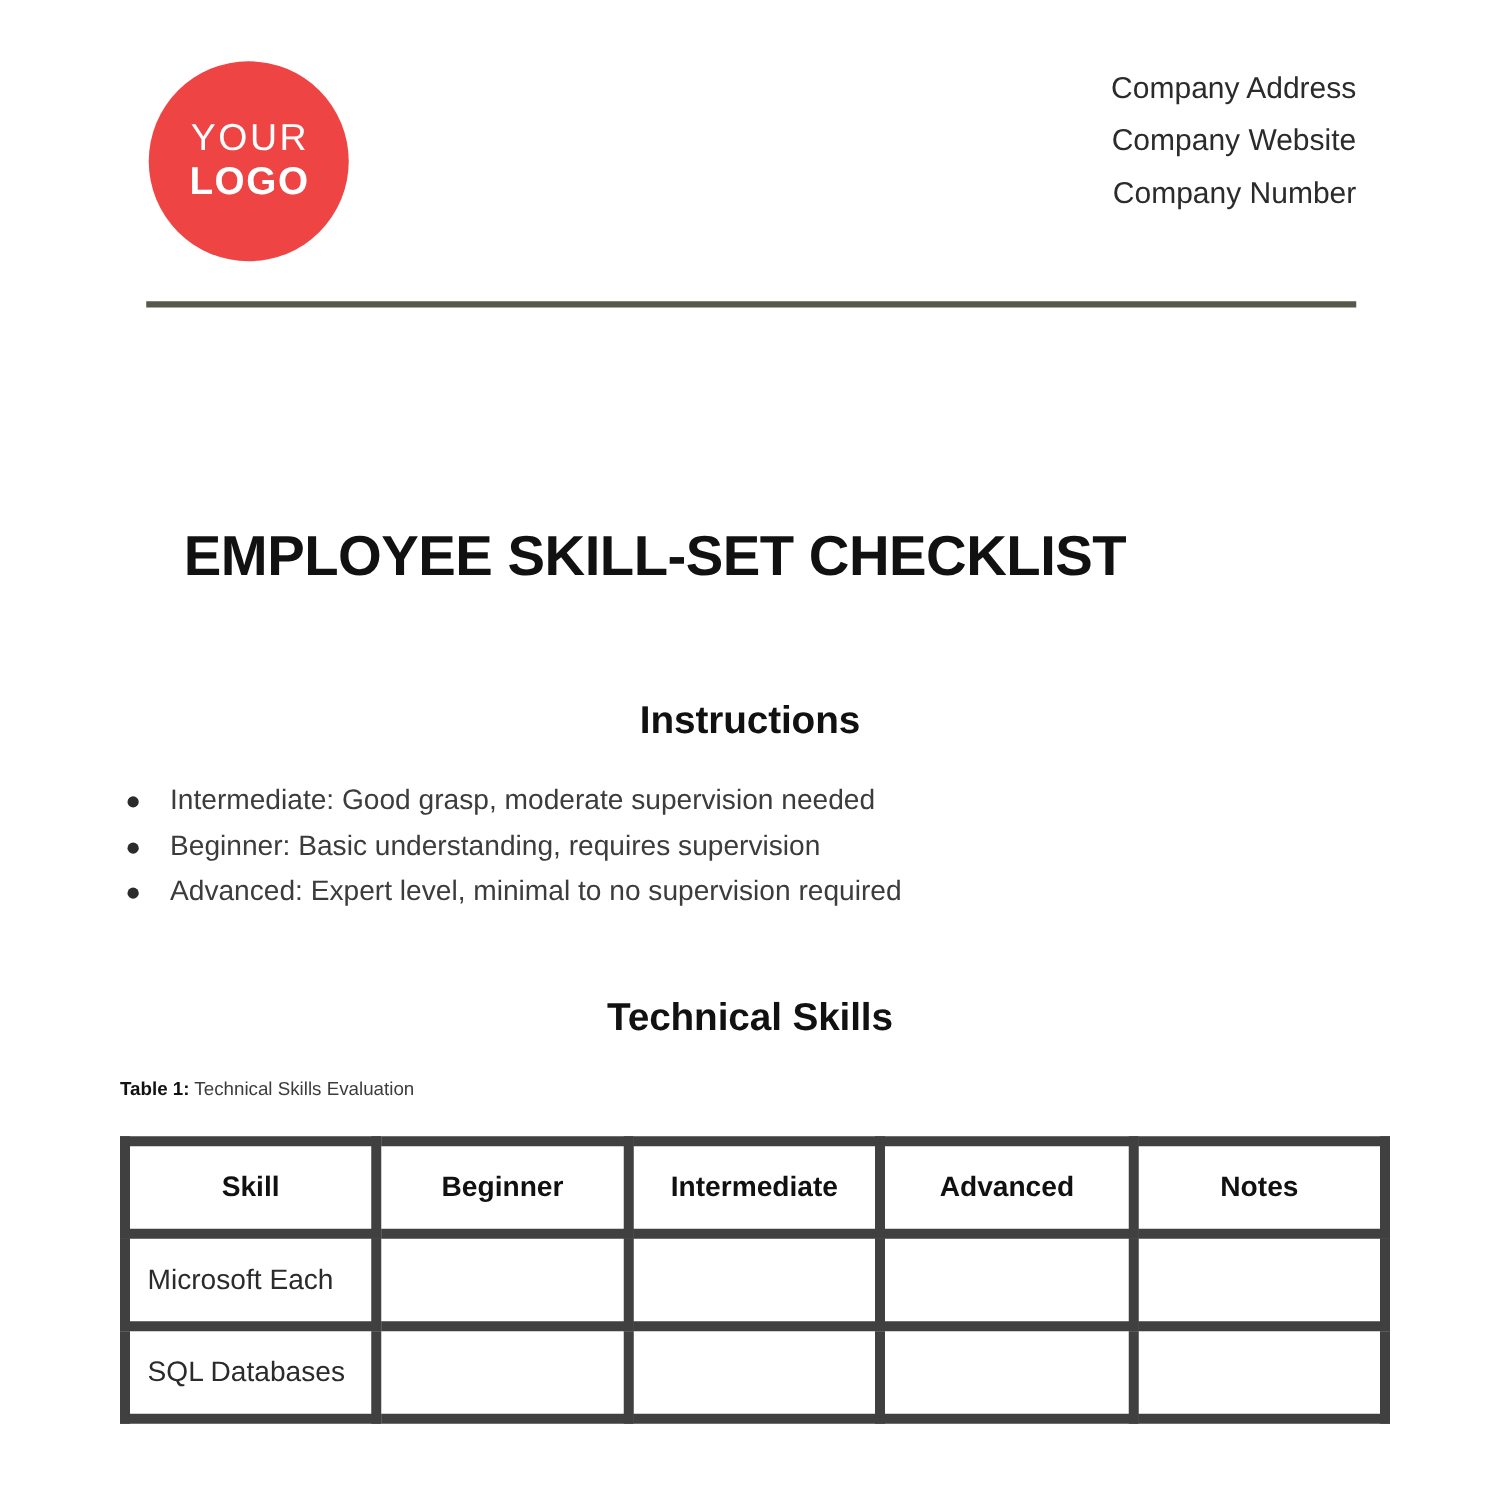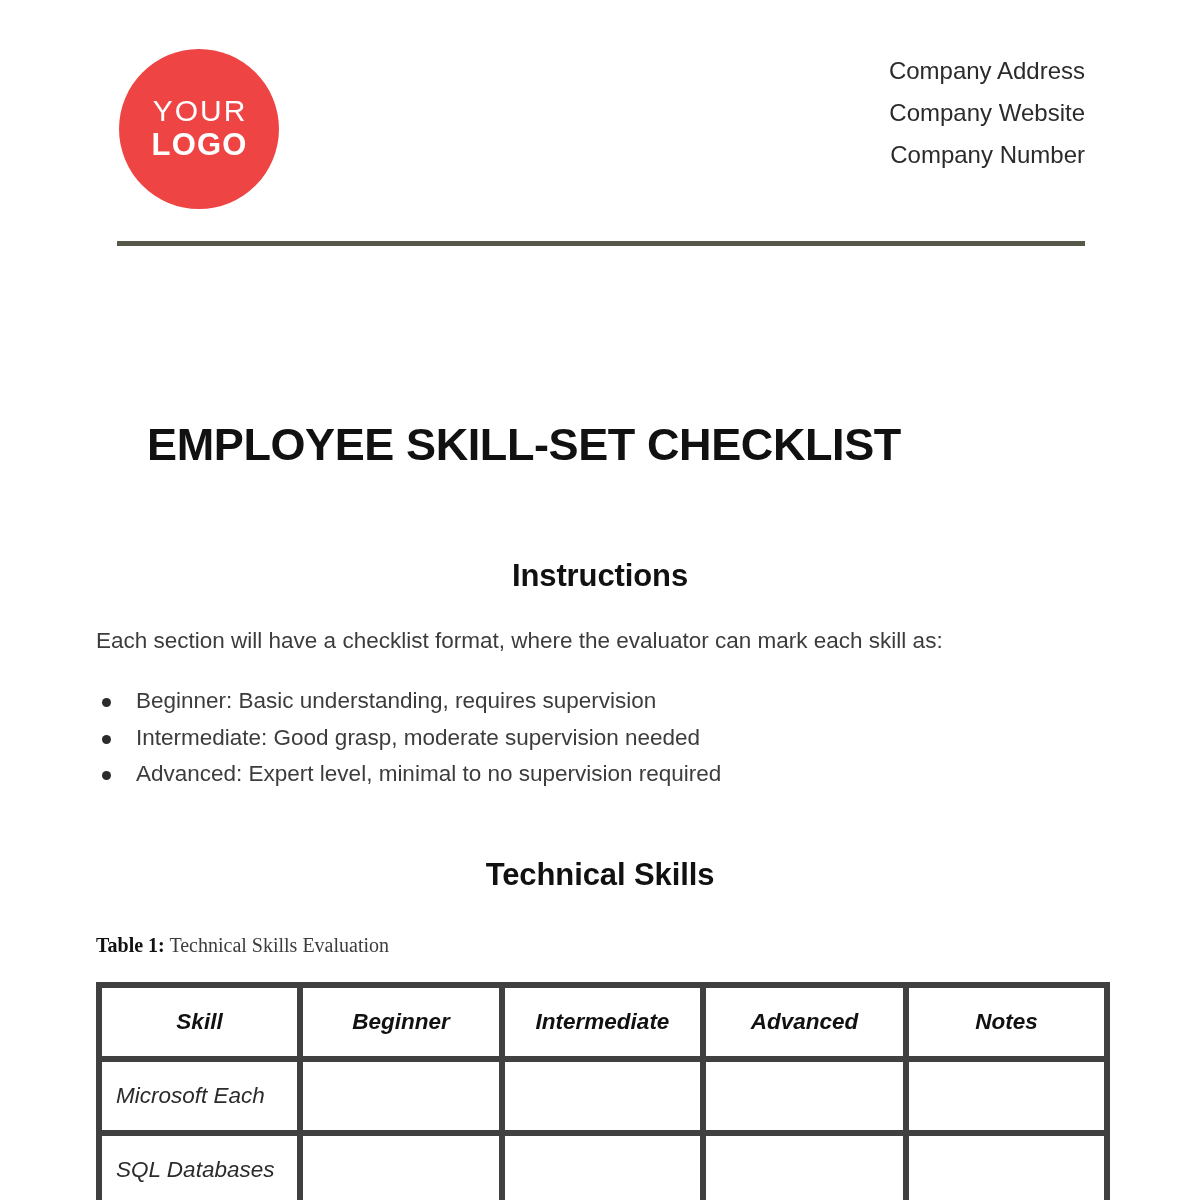--- a/index.html
+++ b/index.html
@@ -150,25 +150,24 @@
     height: 9px;
     border-radius: 50%;
     background: #2b2b2b;
   }
 
   .skills-heading {
     margin-top: 62px;
   }
 
   .table-caption {
-    margin: 35px 0 0 0;
-    font-size: 20px;
+    margin: 23px 0 0 0;
+    font-size: 15px;
     color: #3c3c3c;
     line-height: 30px;
-    font-family: Liberation Serif, serif;
   }
   .table-caption .caption-label {
     font-weight: 700;
     color: #111111;
   }
 
   
   .skills-table {
     margin-top: 22px;
     width: 1008px;
@@ -176,26 +175,25 @@
     table-layout: fixed;
   }
   .skills-table col.c-skill        { width: 201px; }
   .skills-table col.c-beginner     { width: 202px; }
   .skills-table col.c-intermediate { width: 201px; }
   .skills-table col.c-advanced     { width: 203px; }
   .skills-table col.c-notes        { width: 201px; }
 
   .skills-table th,
   .skills-table td {
-    border: 6px solid #404040;
+    border: 8px solid #404040;
     height: 74px;
     padding: 0 12px;
     vertical-align: middle;
     box-sizing: border-box;
-    font-style: italic;
   }
   .skills-table th {
     font-size: 22.5px;
     font-weight: 700;
     color: #111111;
     text-align: center;
   }
   .skills-table td.skill-cell {
     font-size: 22.5px;
     font-weight: 400;
@@ -227,30 +225,29 @@
 
     <div class="header-rule"></div>
   </div>
 
   <div class="doc-title">EMPLOYEE SKILL-SET CHECKLIST</div>
 
   <div class="content">
 
     <h2 class="section-heading">Instructions</h2>
 
-    <p class="intro-paragraph">Each section will have a checklist format, where the evaluator can mark each skill as:</p>
 
     <ul class="criteria-list">
       <li>
         <span class="bullet-dot"></span>
-        <span>Beginner: Basic understanding, requires supervision</span>
+        <span>Intermediate: Good grasp, moderate supervision needed</span>
       </li>
       <li>
         <span class="bullet-dot"></span>
-        <span>Intermediate: Good grasp, moderate supervision needed</span>
+        <span>Beginner: Basic understanding, requires supervision</span>
       </li>
       <li>
         <span class="bullet-dot"></span>
         <span>Advanced: Expert level, minimal to no supervision required</span>
       </li>
     </ul>
 
     <h2 class="section-heading skills-heading">Technical Skills</h2>
 
     <p class="table-caption"><span class="caption-label">Table 1:</span> <span>Technical Skills Evaluation</span></p>

